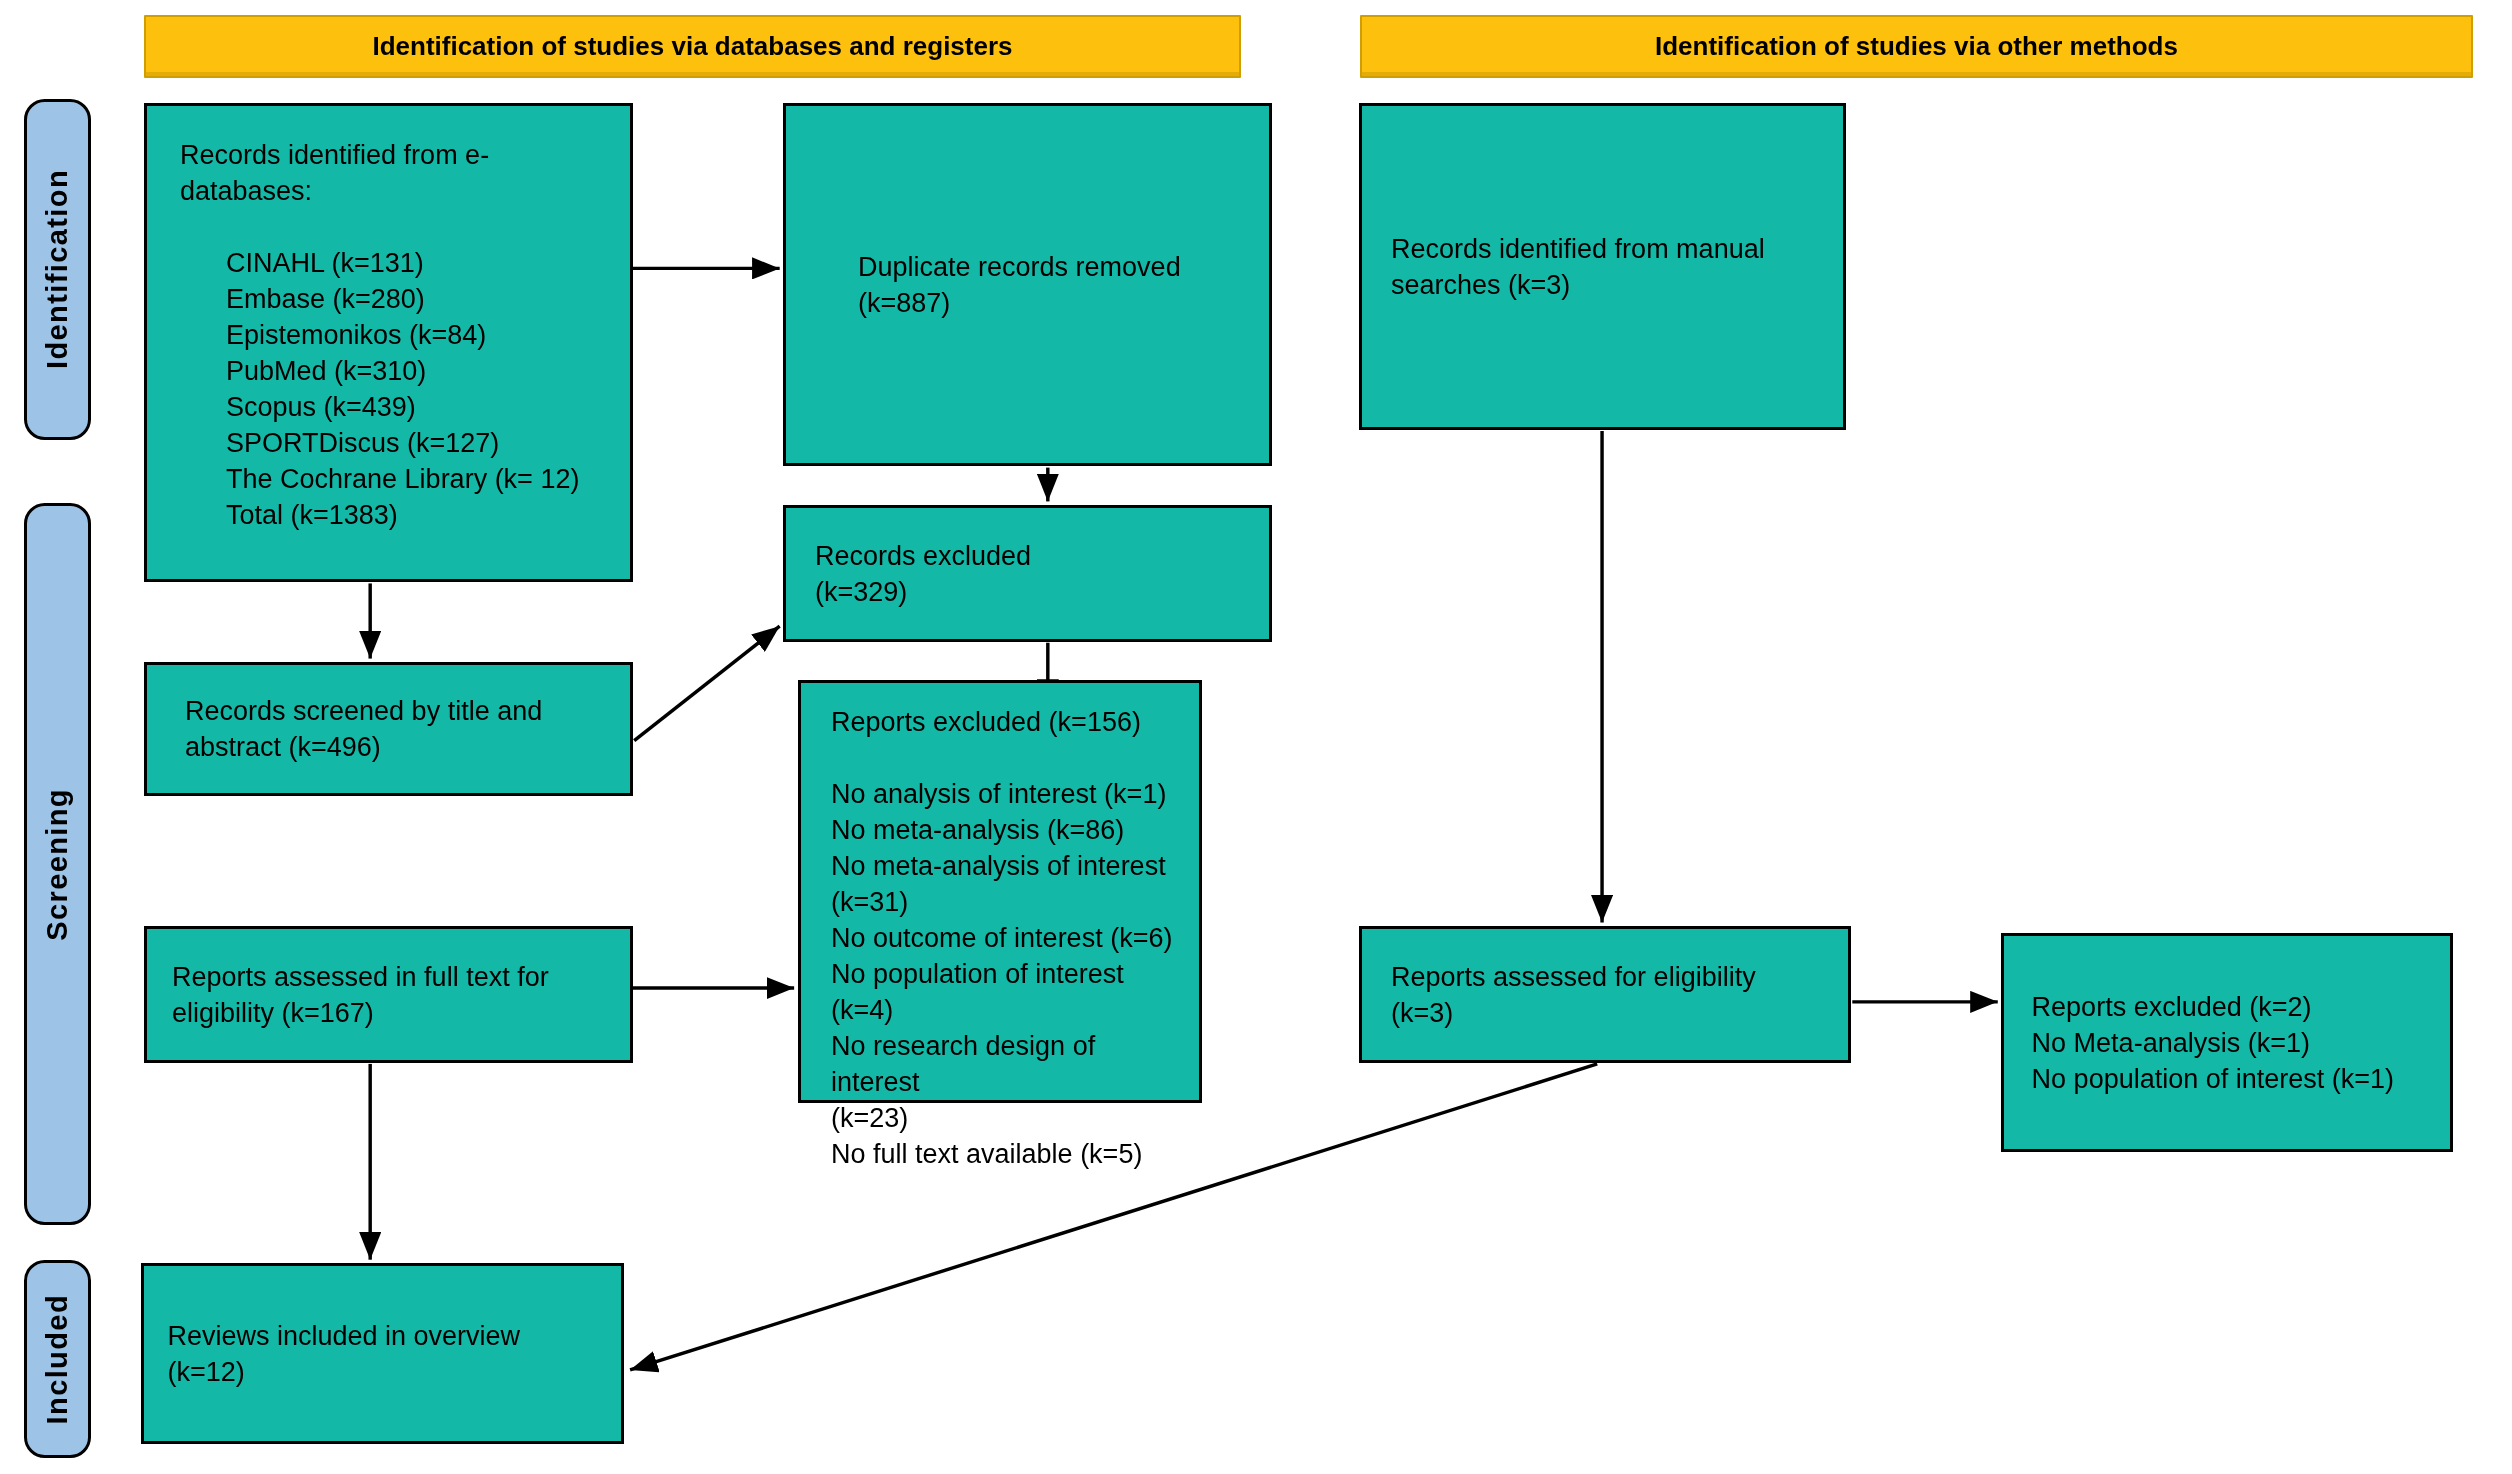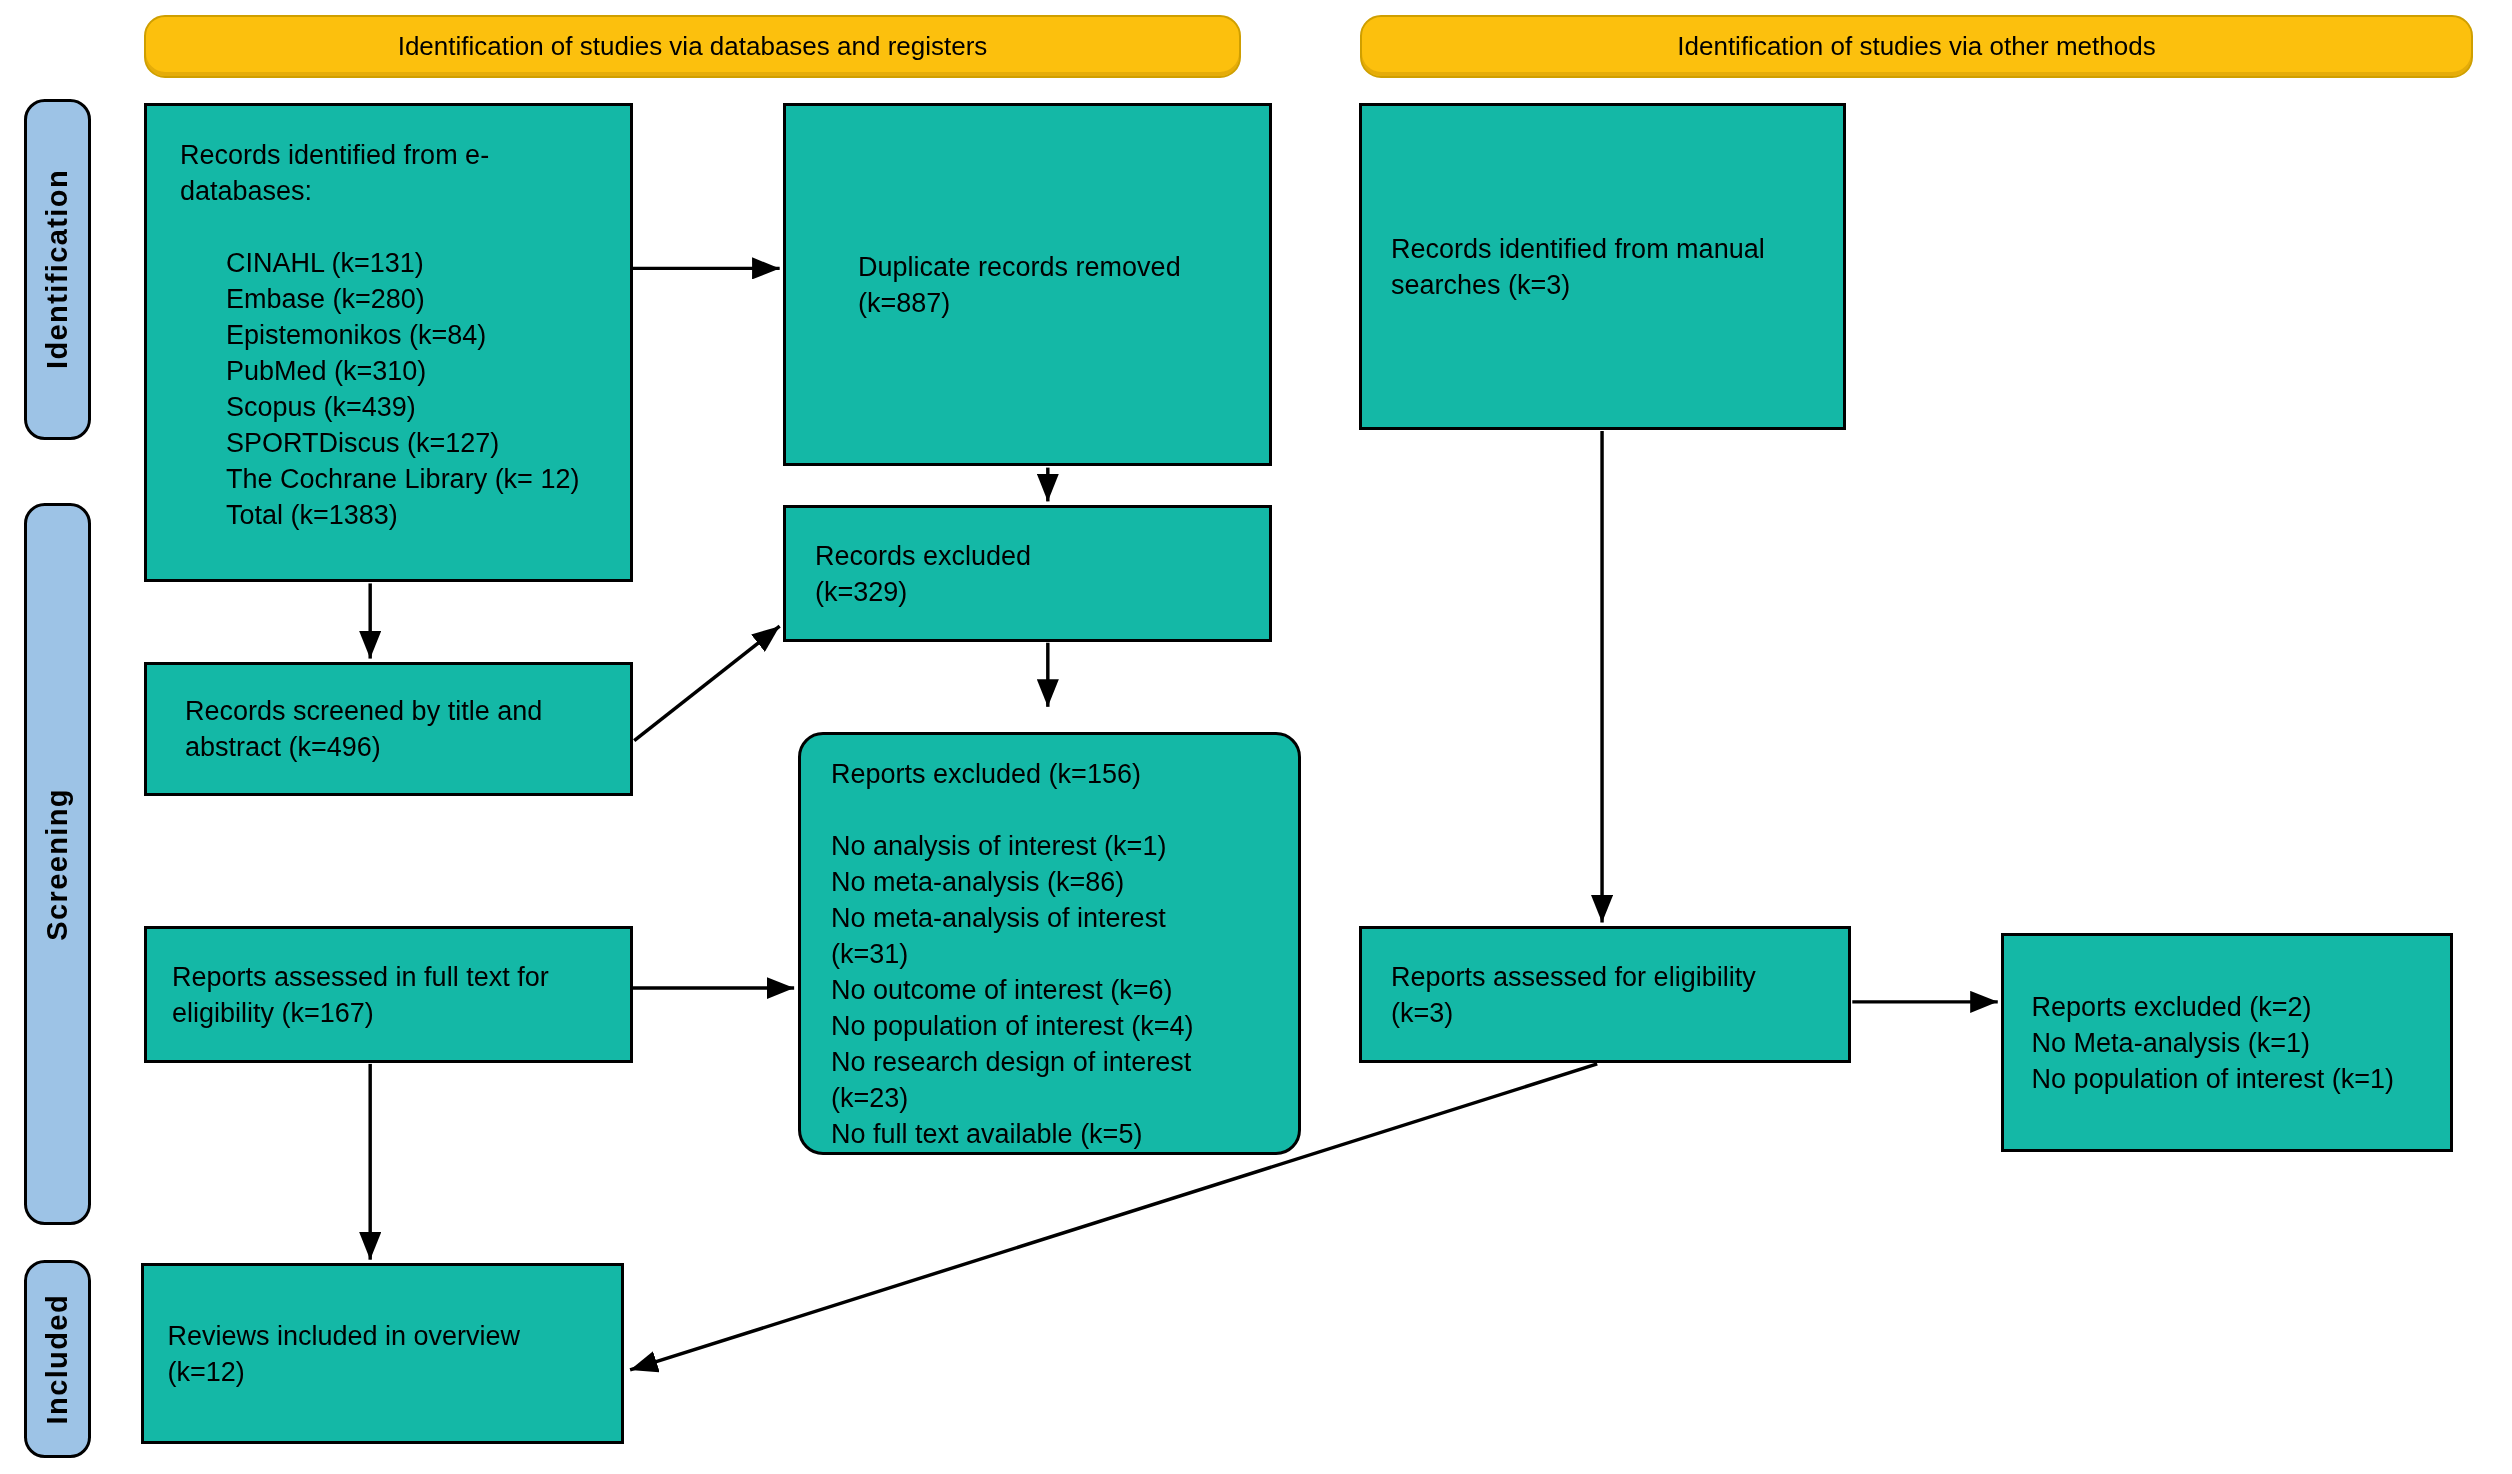--- a/index.html
+++ b/index.html
@@ -15,26 +15,26 @@
   svg.arrows {
     position: absolute;
     left: 0; top: 0;
     width: 2512px; height: 1475px;
     z-index: 1;
   }
   .banner {
     position: absolute;
     background: #FCC00D;
     border: 2.1px solid #CF9F00;
-    border-radius: 21px;
+    border-radius: 1px;
     display: flex;
     align-items: center;
     justify-content: center;
     font-size: 26px;
-    font-weight: normal;
+    font-weight: bold;
     z-index: 2;
     box-shadow: inset 0 -4.1px 0 rgba(160,110,0,0.25);
   }
   .stage {
     position: absolute;
     background: #9DC3E6;
     border: 3.4px solid #000000;
     border-radius: 20.7px;
     display: flex;
     align-items: center;
@@ -140,21 +140,21 @@
   <div class="fbox center" id="box-records-excluded" style="left:783px; top:505px; width:489px; height:137px;">
     <div class="pre">Records excluded
 (k=329)</div>
   </div>
 
   <div class="fbox center" id="box-records-screened" style="left:144px; top:662px; width:489px; height:134px;">
     <div class="pre">Records screened by title and
 abstract (k=496)</div>
   </div>
 
-  <div class="fbox" id="box-reports-excluded-ft" style="left:798px; top:732px; width:503px; height:423px;border-radius:25px;">
+  <div class="fbox" id="box-reports-excluded-ft" style="left:798px; top:680px; width:404px; height:423px;">
     <div>Reports excluded (k=156)</div>
     <div class="reasons pre">No analysis of interest (k=1)
 No meta-analysis (k=86)
 No meta-analysis of interest
 (k=31)
 No outcome of interest (k=6)
 No population of interest (k=4)
 No research design of interest
 (k=23)
 No full text available (k=5)</div>

